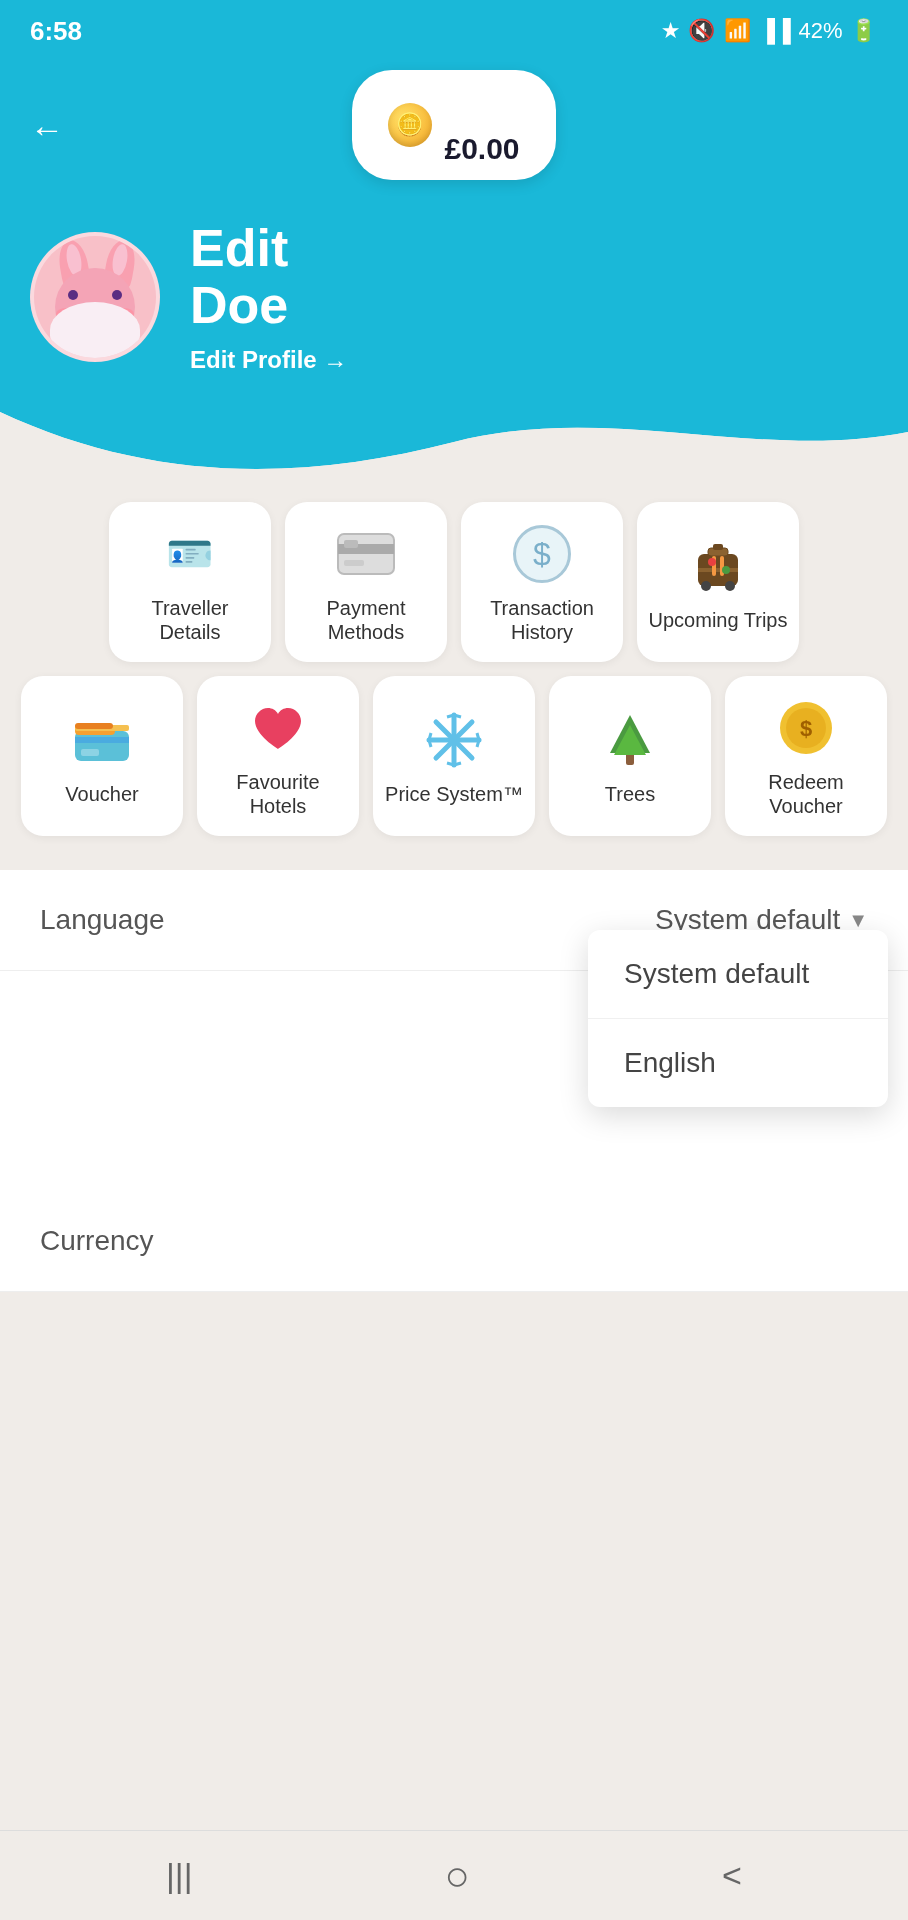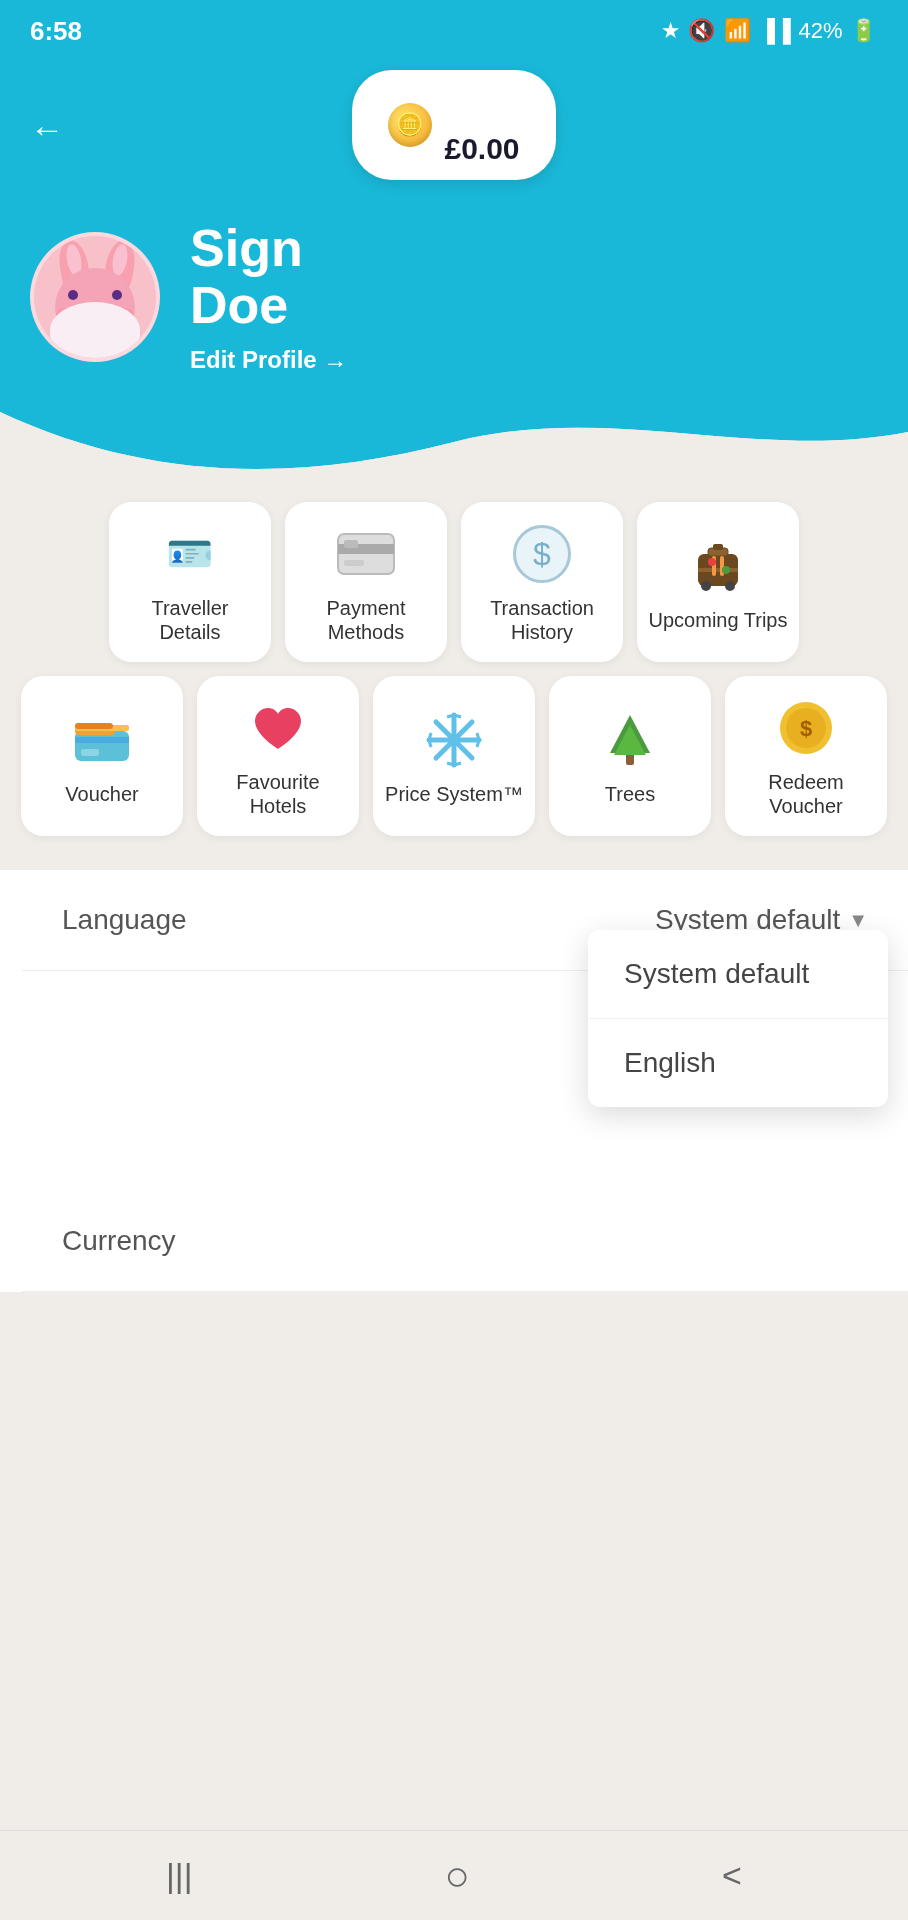--- a/index.html
+++ b/index.html
@@ -391,21 +391,20 @@
       border: none;
       font-size: 34px;
       color: #666;
       cursor: pointer;
       padding: 10px 30px;
     }
 
     
     .settings-relative {
       position: relative;
-      padding-left: 22px;
     }
   </style>
 </head>
 <body>
 
 <div class="status-bar">
   <span class="status-time">6:58</span>
   <div class="status-icons">
     <span>★</span>
     <span>🔇</span>
@@ -439,21 +438,21 @@
         <div class="bunny-blush-left"></div>
         <div class="bunny-blush-right"></div>
         <div class="bunny-nose"></div>
         <div class="bunny-smile"></div>
         <div class="bunny-body"></div>
       </div>
     </div>
 
     <div class="profile-info">
       <div class="profile-name">
-        <span>Sign</span><br>
+        <span>Edit</span><br>
         <span>Doe</span>
       </div>
       <button class="edit-profile-btn">Edit Profile →</button>
     </div>
   </div>
 </div>
 
 <div class="wave-container">
   <svg class="wave-svg" viewBox="0 0 908 70" preserveAspectRatio="none" xmlns="http://www.w3.org/2000/svg">
     <path d="M0,0 C150,70 300,70 454,30 C608,-10 758,50 908,20 L908,0 Z" fill="#1ab8d8"></path>

